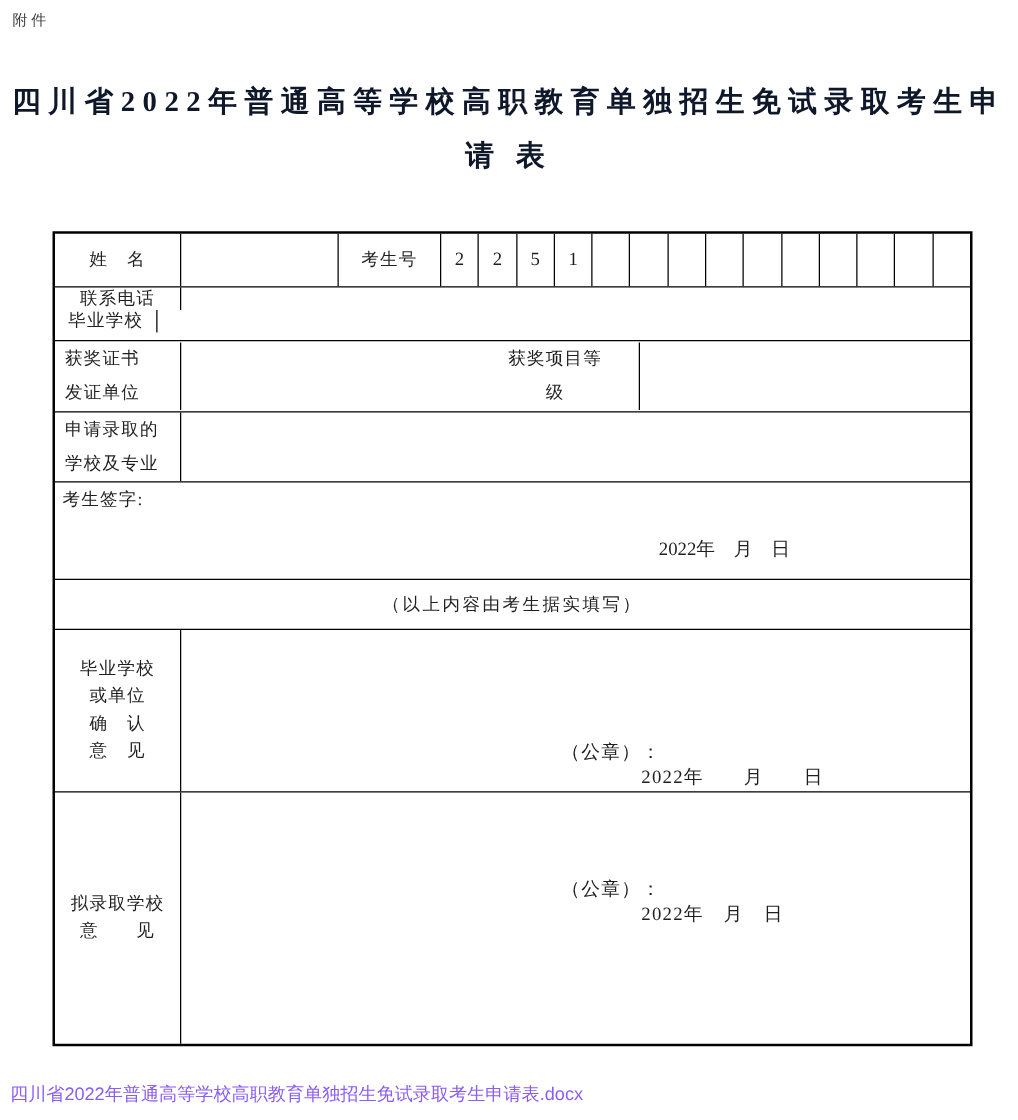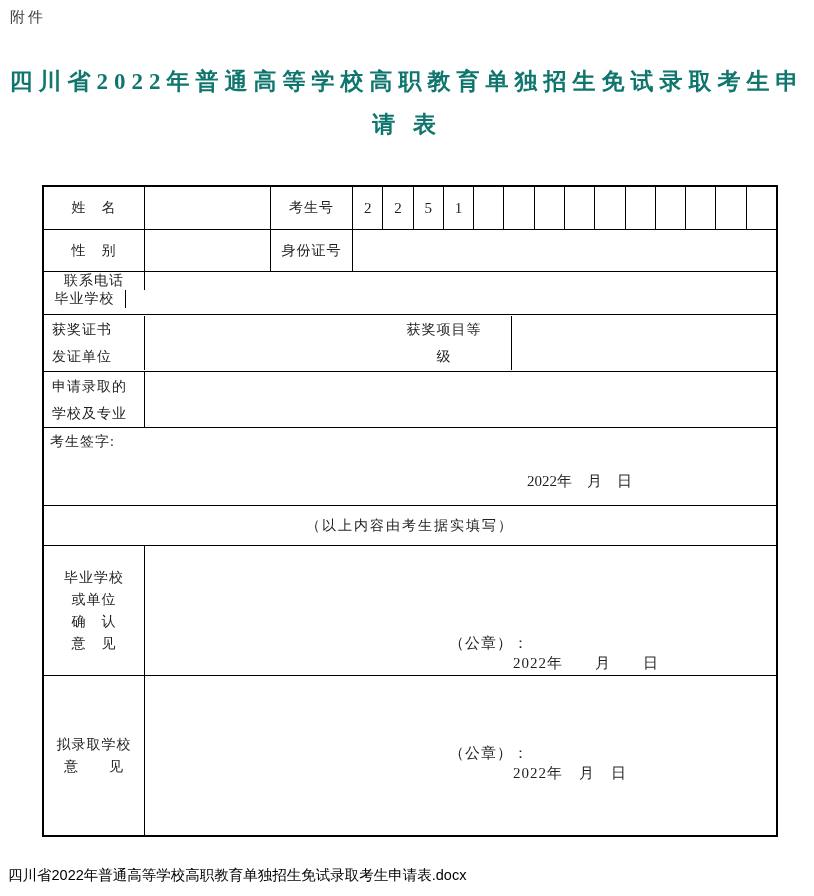--- a/index.html
+++ b/index.html
@@ -6,26 +6,26 @@
   html,body { background:#ffffff; }
   body {
     position:relative;
     width:814px; height:896px;
     font-family:"Liberation Serif","DejaVu Serif",serif;
     color:#1f1f1f;
     overflow:hidden;
   }
   .attachment {
     position:absolute; left:10px; top:8px;
-    font-size:15px; letter-spacing:3px; color:#3d3d3d;
+    font-size:12px; letter-spacing:3px; color:#3d3d3d;
   }
   .title {
     position:absolute; left:0; top:60px; width:100%;
     text-align:center; font-weight:700; font-size:23px;
-    letter-spacing:6px; line-height:43px; color:#0f766e;
+    letter-spacing:6px; line-height:43px; color:#0f172a;
   }
   .form-table {
     position:absolute; left:42px; top:185px;
     width:736px; height:652px;
     border:2px solid #000;
     display:flex; flex-direction:column;
   }
   .row { display:flex; border-bottom:1px solid #000; flex:0 0 auto; }
   .row.last { border-bottom:none; flex:1 1 auto; }
   .cell {
@@ -53,21 +53,21 @@
   }
   .seal-text { position:absolute; font-size:15px; letter-spacing:1px; }
   .seal-date { position:absolute; font-size:15px; }
   .r9 .seal-text  { left:304px; top:88px; }
   .r9 .seal-date  { left:368px; top:108px; }
   .r10 .seal-text { left:304px; top:68px; }
   .r10 .seal-date { left:368px; top:88px; }
   .footer-link {
     position:absolute; left:8px; top:866px;
     font-family:"Liberation Sans","DejaVu Sans",sans-serif;
-    font-size:14.5px; color:#000000; text-decoration:none;
+    font-size:14.5px; color:#8b5cf6; text-decoration:none;
   }
 </style>
 </head>
 <body>
 
 <div class="attachment">附件</div>
 
 <div class="title">
   <div>四川省2022年普通高等学校高职教育单独招生免试录取考生申</div>
   <div>请 表</div>
@@ -88,26 +88,20 @@
     <div class="digit-cell"></div>
     <div class="digit-cell"></div>
     <div class="digit-cell"></div>
     <div class="digit-cell"></div>
     <div class="digit-cell"></div>
     <div class="digit-cell"></div>
     <div class="digit-cell"></div>
     <div class="digit-cell end"></div>
   </div>
 
-  <div class="row" style="height:42px;">
-    <div class="cell" style="width:101px;">性　别</div>
-    <div class="cell" style="width:126px;"></div>
-    <div class="cell" style="width:82px;">身份证号</div>
-    <div class="cell grow end"></div>
-  </div>
 
   <div class="row" style="height:43px;flex-direction:column;">
     <div class="cell" style="width:101px;">联系电话</div>
     <div class="cell" style="width:126px;"></div>
     <div class="cell" style="width:82px;">毕业学校</div>
     <div class="cell grow end"></div>
   </div>
 
 
   <div class="row" style="height:57px;align-items:center;">

